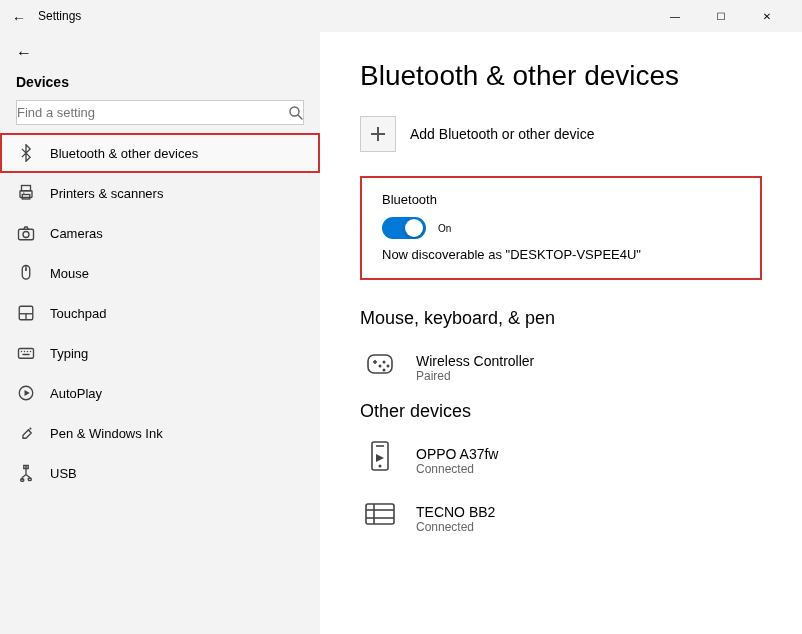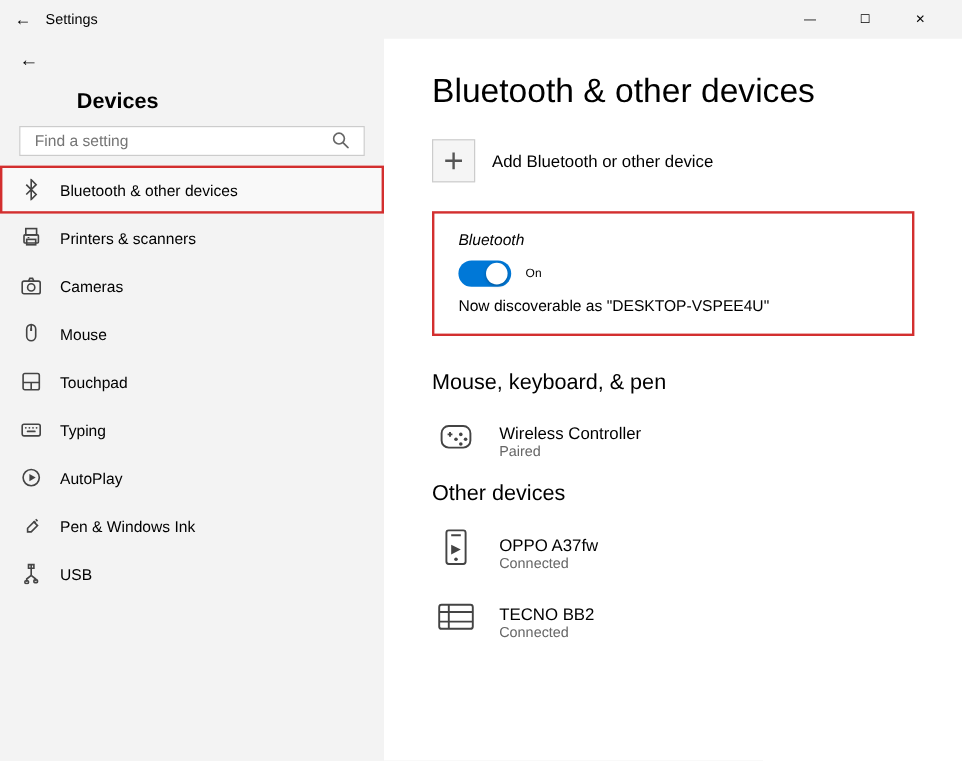--- a/index.html
+++ b/index.html
@@ -70,33 +70,33 @@
 
     .sidebar-back {
       display: flex;
       align-items: center;
       padding: 6px 16px;
       cursor: pointer;
       gap: 10px;
     }
 
     .sidebar-section-title {
-      font-size: 18px;
+      font-size: 14px;
       font-weight: 600;
       color: #000;
       padding: 8px 16px 4px 16px;
-      margin-left: 48px;
     }
 
     .search-box {
       margin: 6px 16px 8px 16px;
       display: flex;
+      align-items: center;
       border: 1px solid #ccc;
       background: #fff;
-      padding: 4px 12px;
+      padding: 4px 0;
       gap: 24px;
     }
     .search-box input {
       border: none;
       outline: none;
       font-size: 13px;
       flex: 1;
       background: transparent;
       color: #333;
     }
@@ -173,21 +173,20 @@
     
     .bluetooth-section {
       border: 2px solid #d32f2f;
       padding: 14px 20px 16px 20px;
       margin-bottom: 28px;
     }
     .bluetooth-label {
       font-size: 13px;
       color: #000;
       margin-bottom: 10px;
-      font-style: italic;
     }
     .toggle-row {
       display: flex;
       align-items: center;
       gap: 12px;
       margin-bottom: 8px;
     }
     .toggle {
       width: 44px;
       height: 22px;

